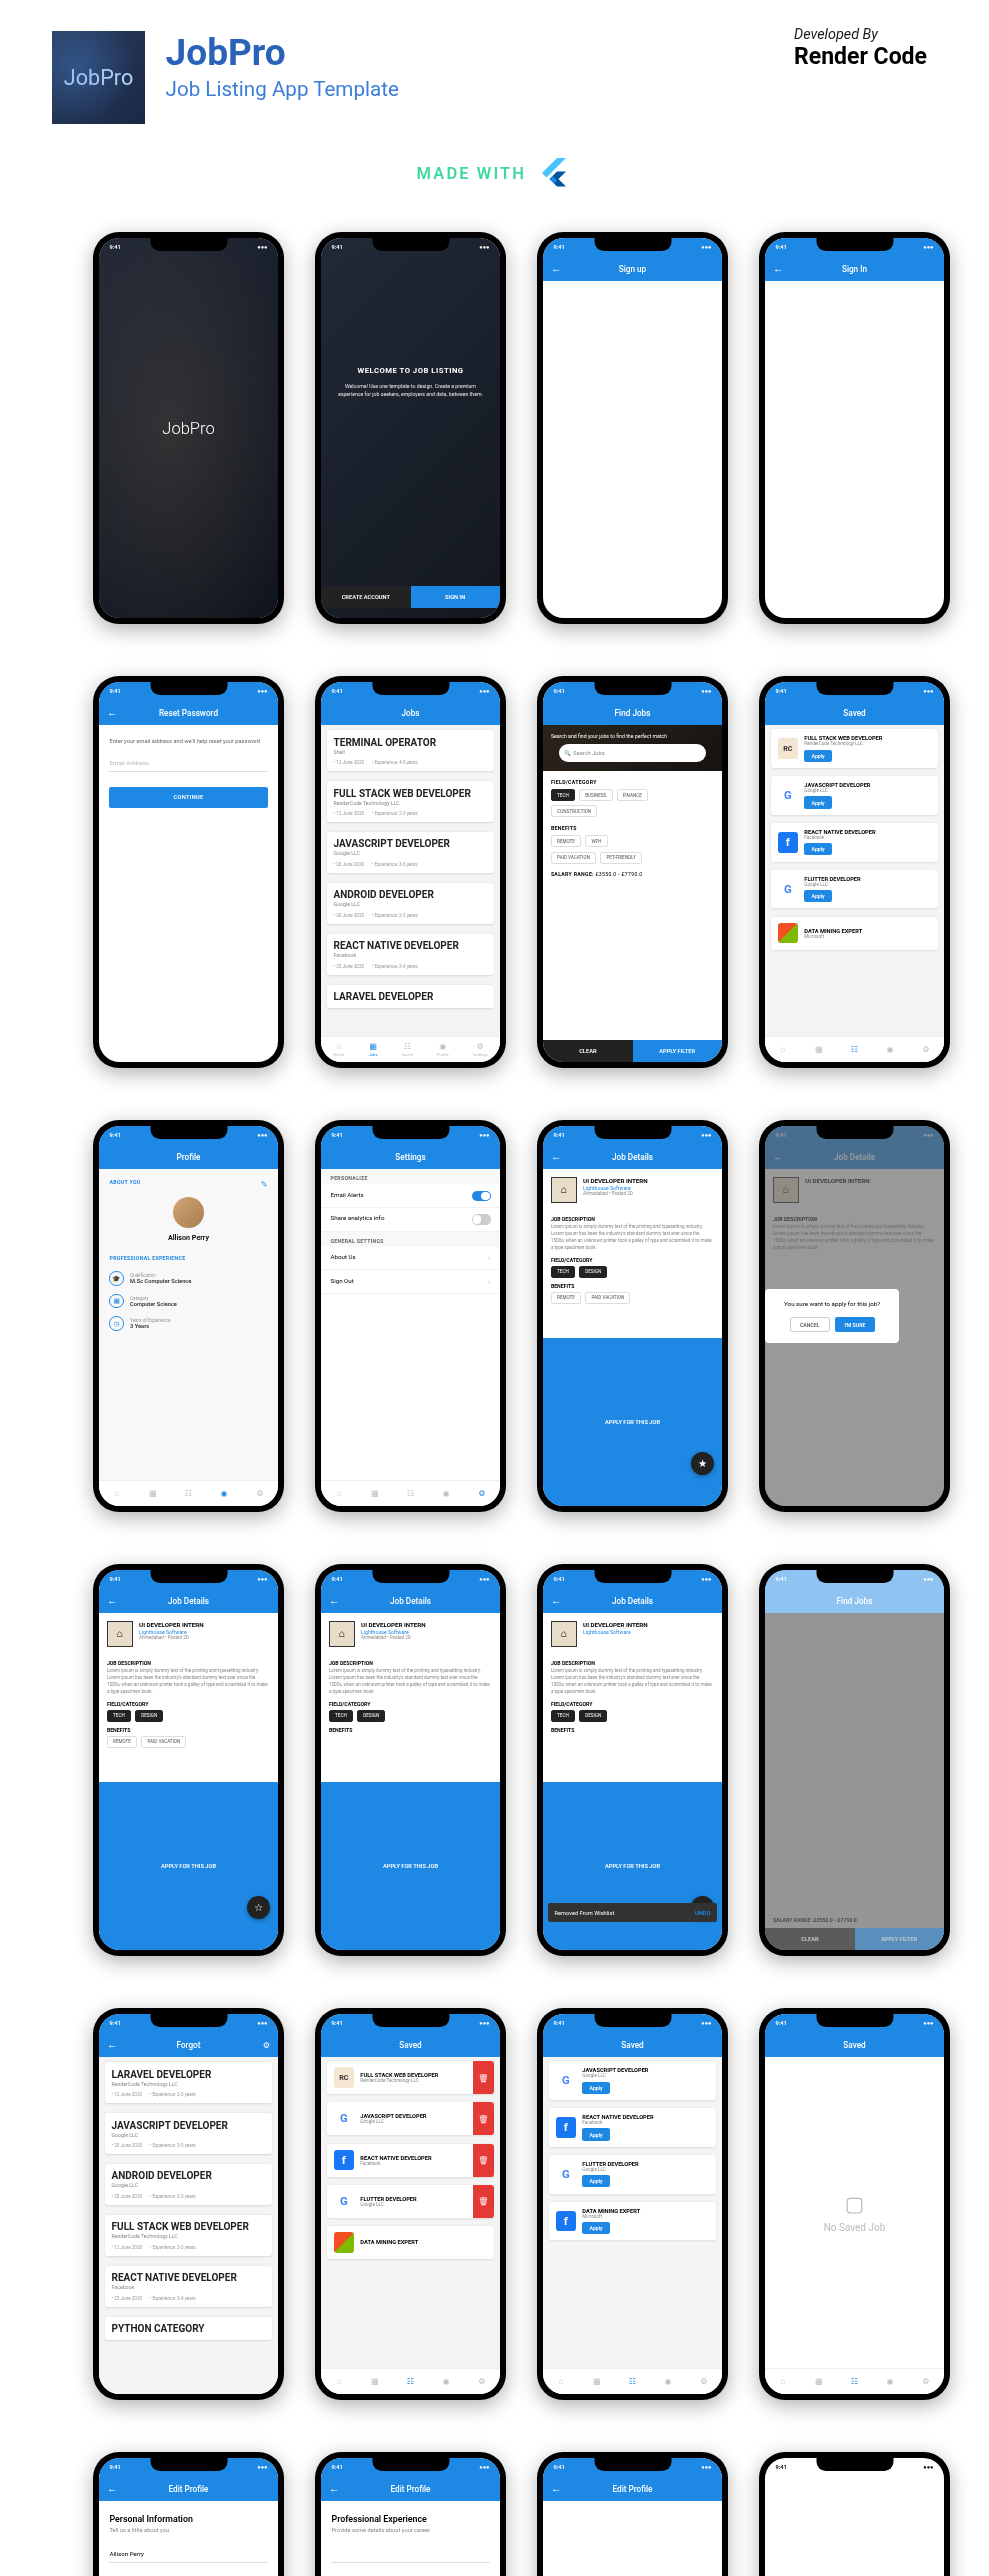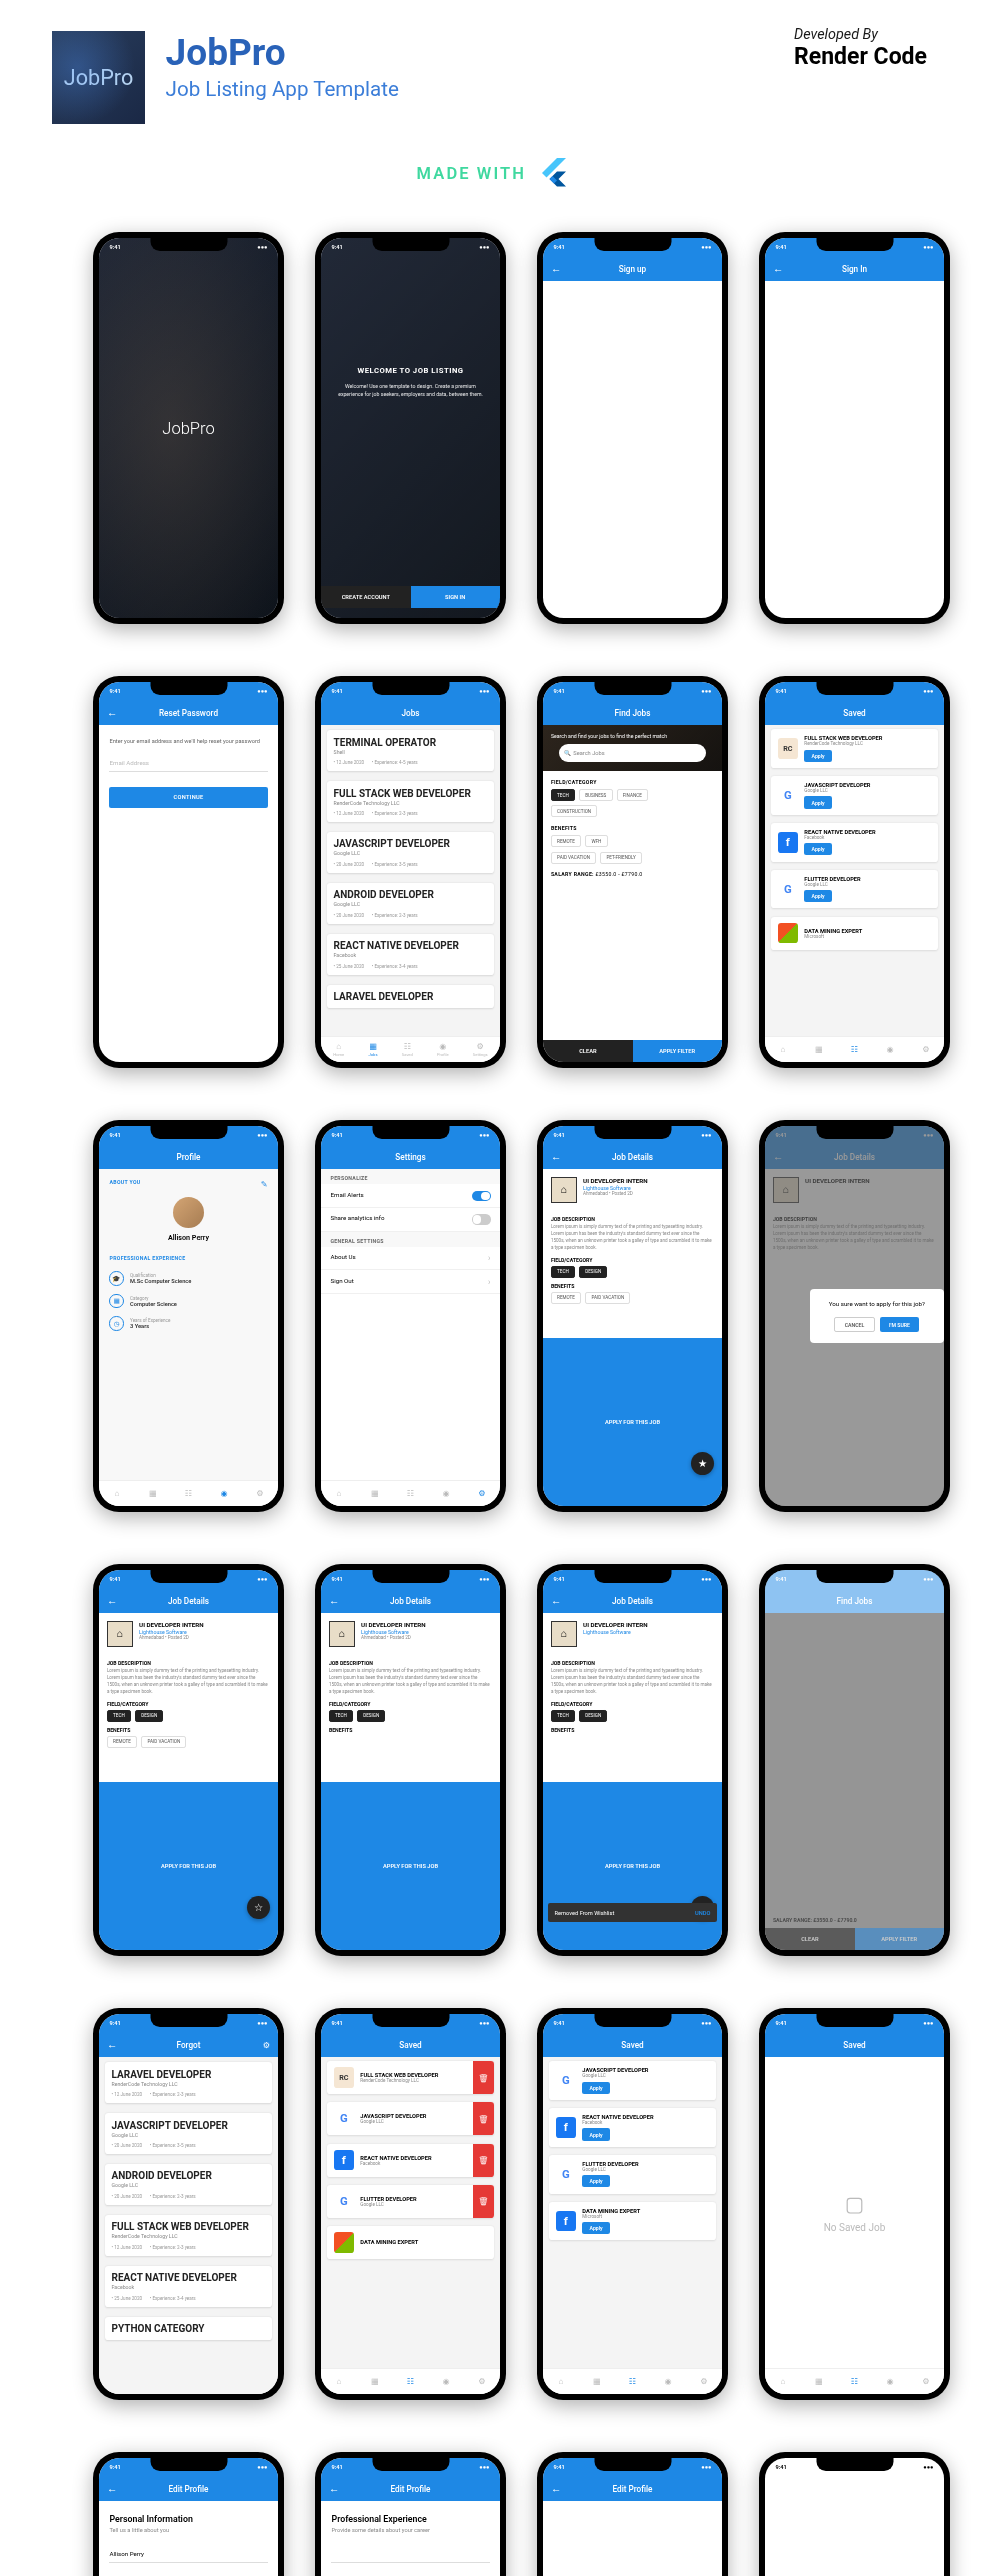--- a/index.html
+++ b/index.html
@@ -83,21 +83,21 @@
 .toggle.off{background:#ccc}
 .toggle.off::after{right:auto;left:1px}
 .settings-hdr{font-size:5.2px;font-weight:700;color:#666;padding:6.2px 9.3px 3.1px;letter-spacing:0.3px;background:#f8f8f8}
 .detail-hdr{display:flex;gap:6.2px;padding:7.7px}
 .detail-logo{width:26px;height:26px;background:#e8ddc8;border:1px solid #333;display:flex;align-items:center;justify-content:center;font-size:10.3px}
 .detail-title{font-size:6.2px;font-weight:700}
 .detail-co{font-size:5.2px;color:#1e88e5}
 .detail-loc{font-size:4.6px;color:#888}
 .detail-sec{font-size:5.2px;font-weight:700;padding:5.2px 7.7px 2.6px}
 .detail-txt{font-size:4.6px;color:#888;padding:0 7.7px;line-height:1.5}
-.dialog-overlay{position:absolute;inset:0;background:rgba(0,0,0,0.4);display:flex;align-items:center;justify-content:flex-end;z-index:50}
+.dialog-overlay{position:absolute;inset:0;background:rgba(0,0,0,0.4);display:flex;align-items:center;justify-content:flex-start;z-index:50}
 .dialog{background:#fff;border-radius:4.1px;padding:10.3px;width:75%;text-align:center}
 .dialog-txt{font-size:6.2px;margin-bottom:9.3px}
 .dialog-btns{display:flex;gap:5.2px;justify-content:center}
 .dlg-btn{padding:3.6px 9.3px;border-radius:2.1px;font-size:5.2px;font-weight:600;border:none}
 .dlg-cancel{background:#fff;border:0.5px solid #ccc;color:#555}
 .dlg-ok{background:#1e88e5;color:#fff}
 .snackbar{position:absolute;bottom:28px;left:5.2px;right:5.2px;background:#323232;color:#fff;padding:6.2px;font-size:5.7px;border-radius:2.1px;display:flex;justify-content:space-between;z-index:40}
 .snack-undo{color:#1e88e5;font-weight:600}
 .fab{position:absolute;bottom:31px;right:7.7px;width:23px;height:23px;background:#222;border-radius:50%;display:flex;align-items:center;justify-content:center;color:#fff;font-size:10.3px;box-shadow:0 1.5px 4.1px rgba(0,0,0,0.3);z-index:30}
 .sheet{position:absolute;bottom:0;left:0;right:0;background:#fff;border-radius:8.2px 8.2px 0 0;padding:10.3px;z-index:45;box-shadow:0 -2.1px 10.3px rgba(0,0,0,0.2)}

